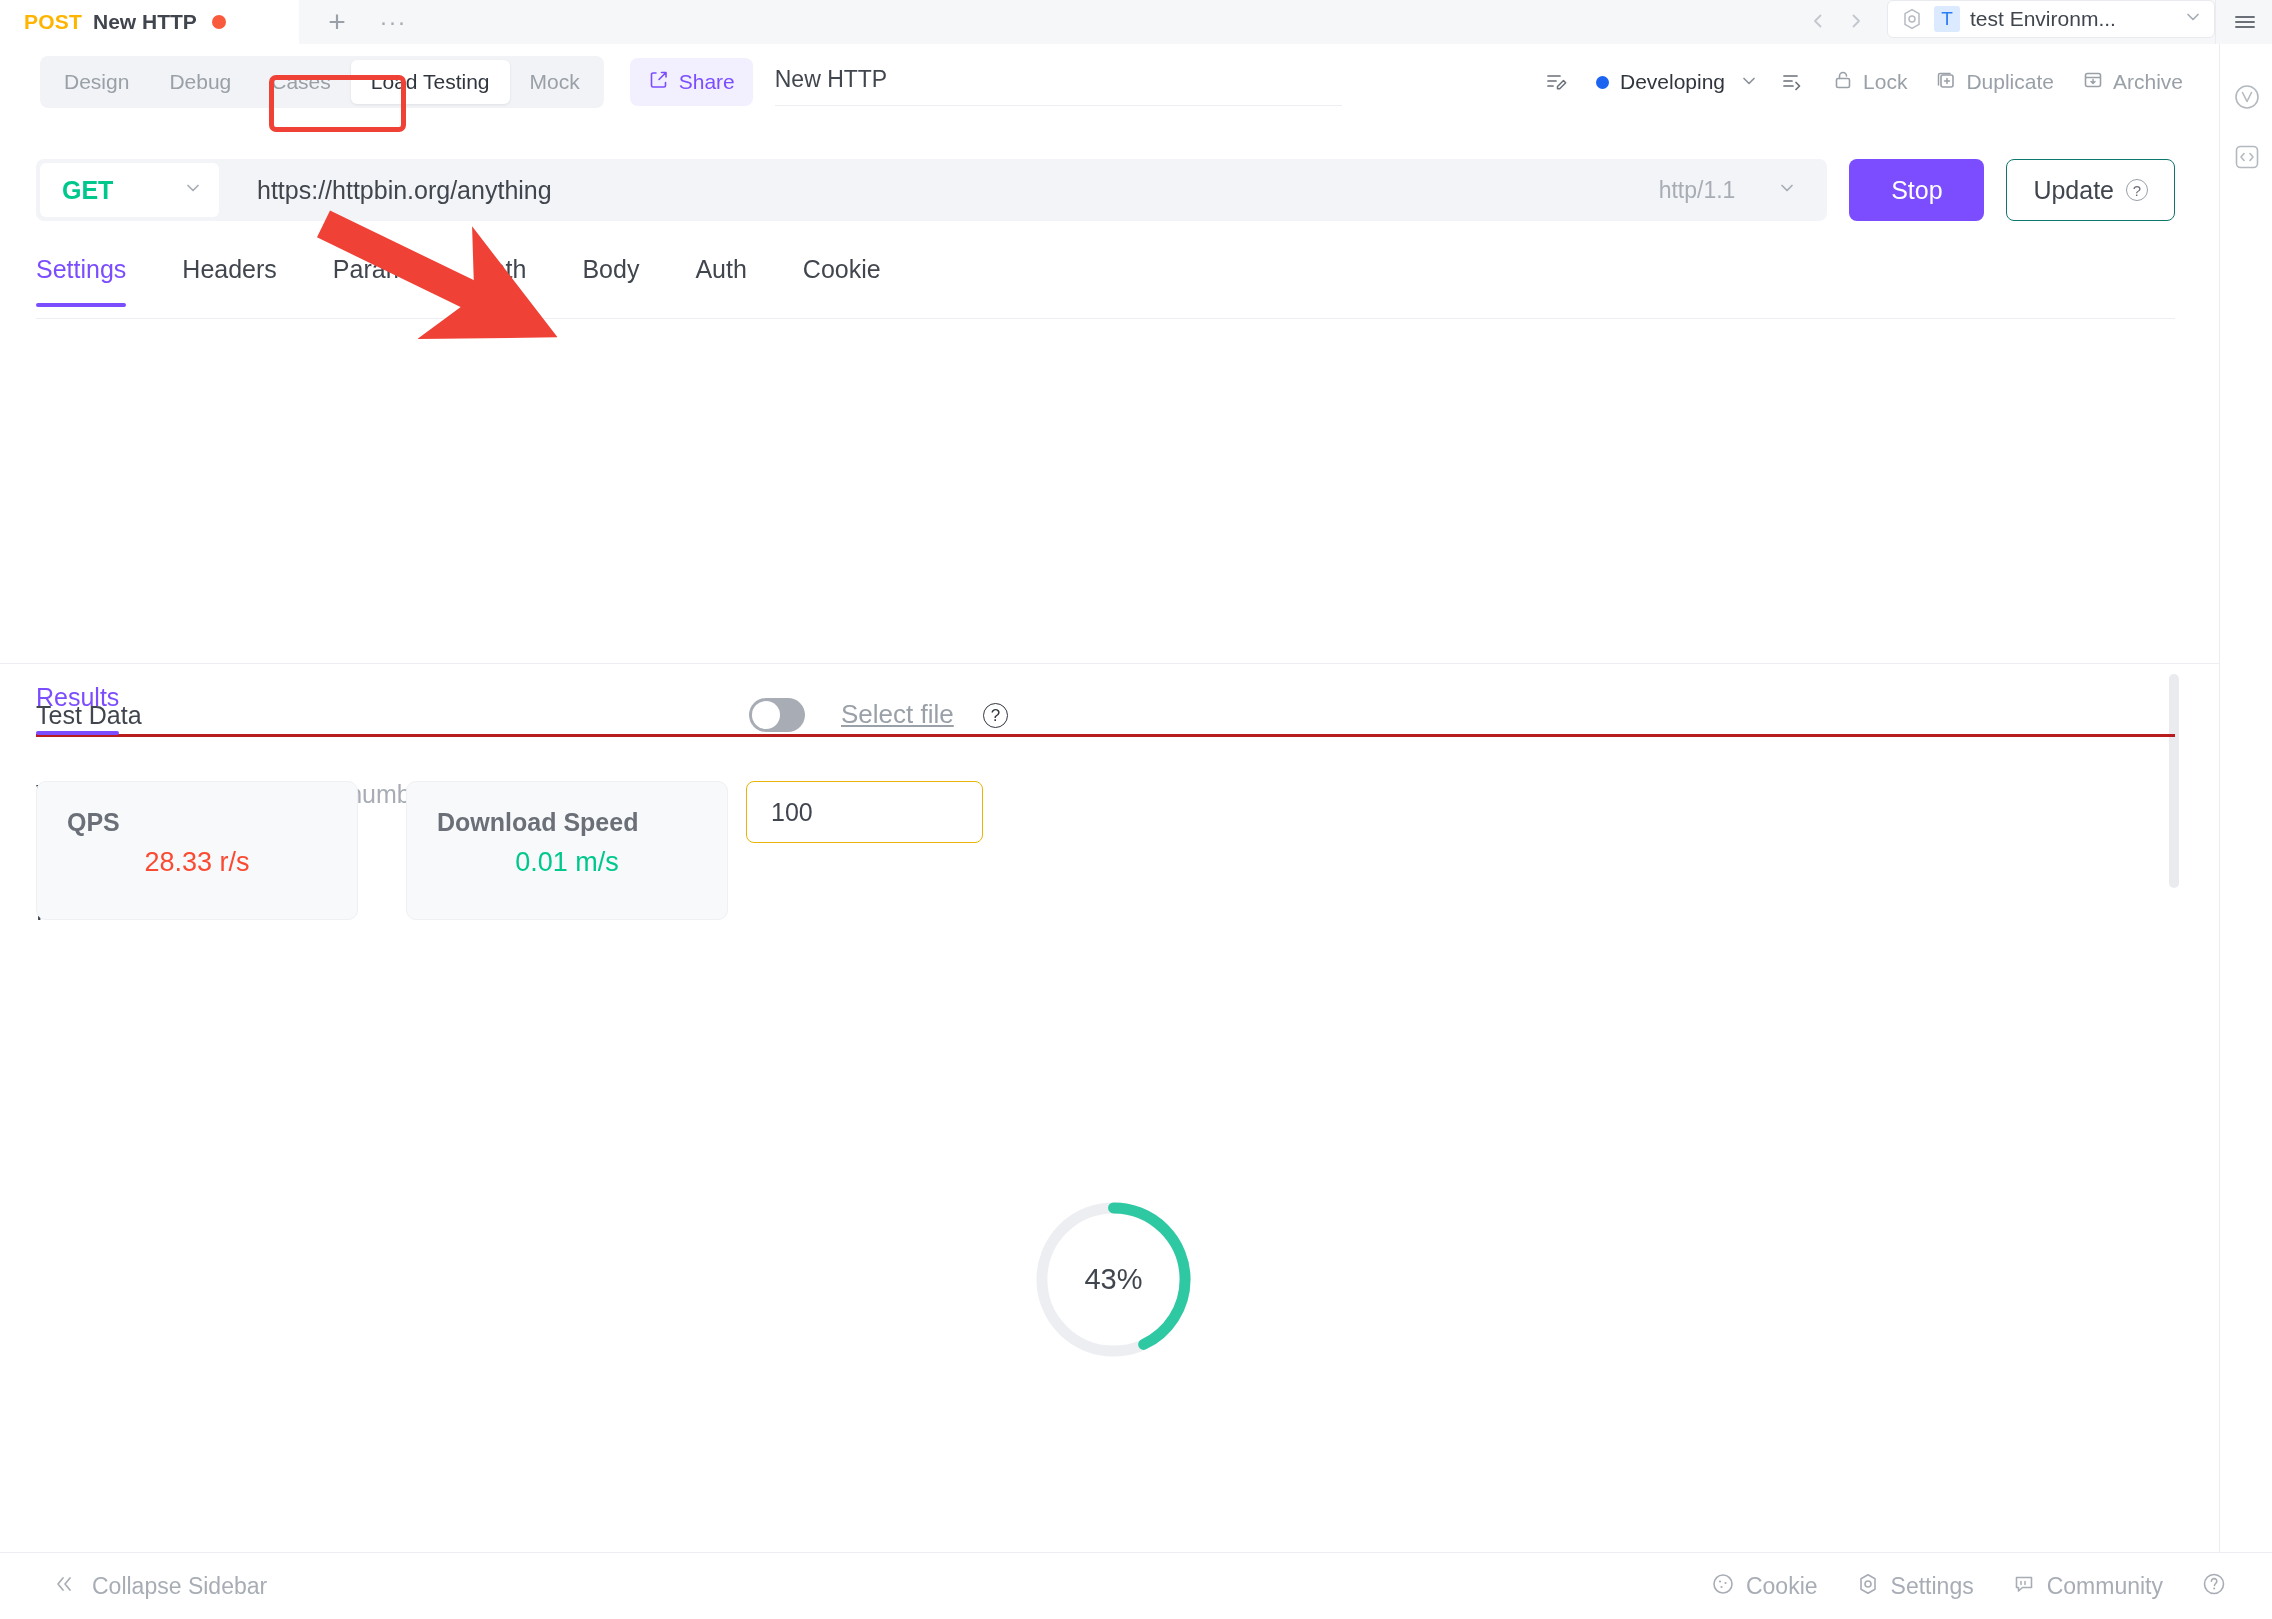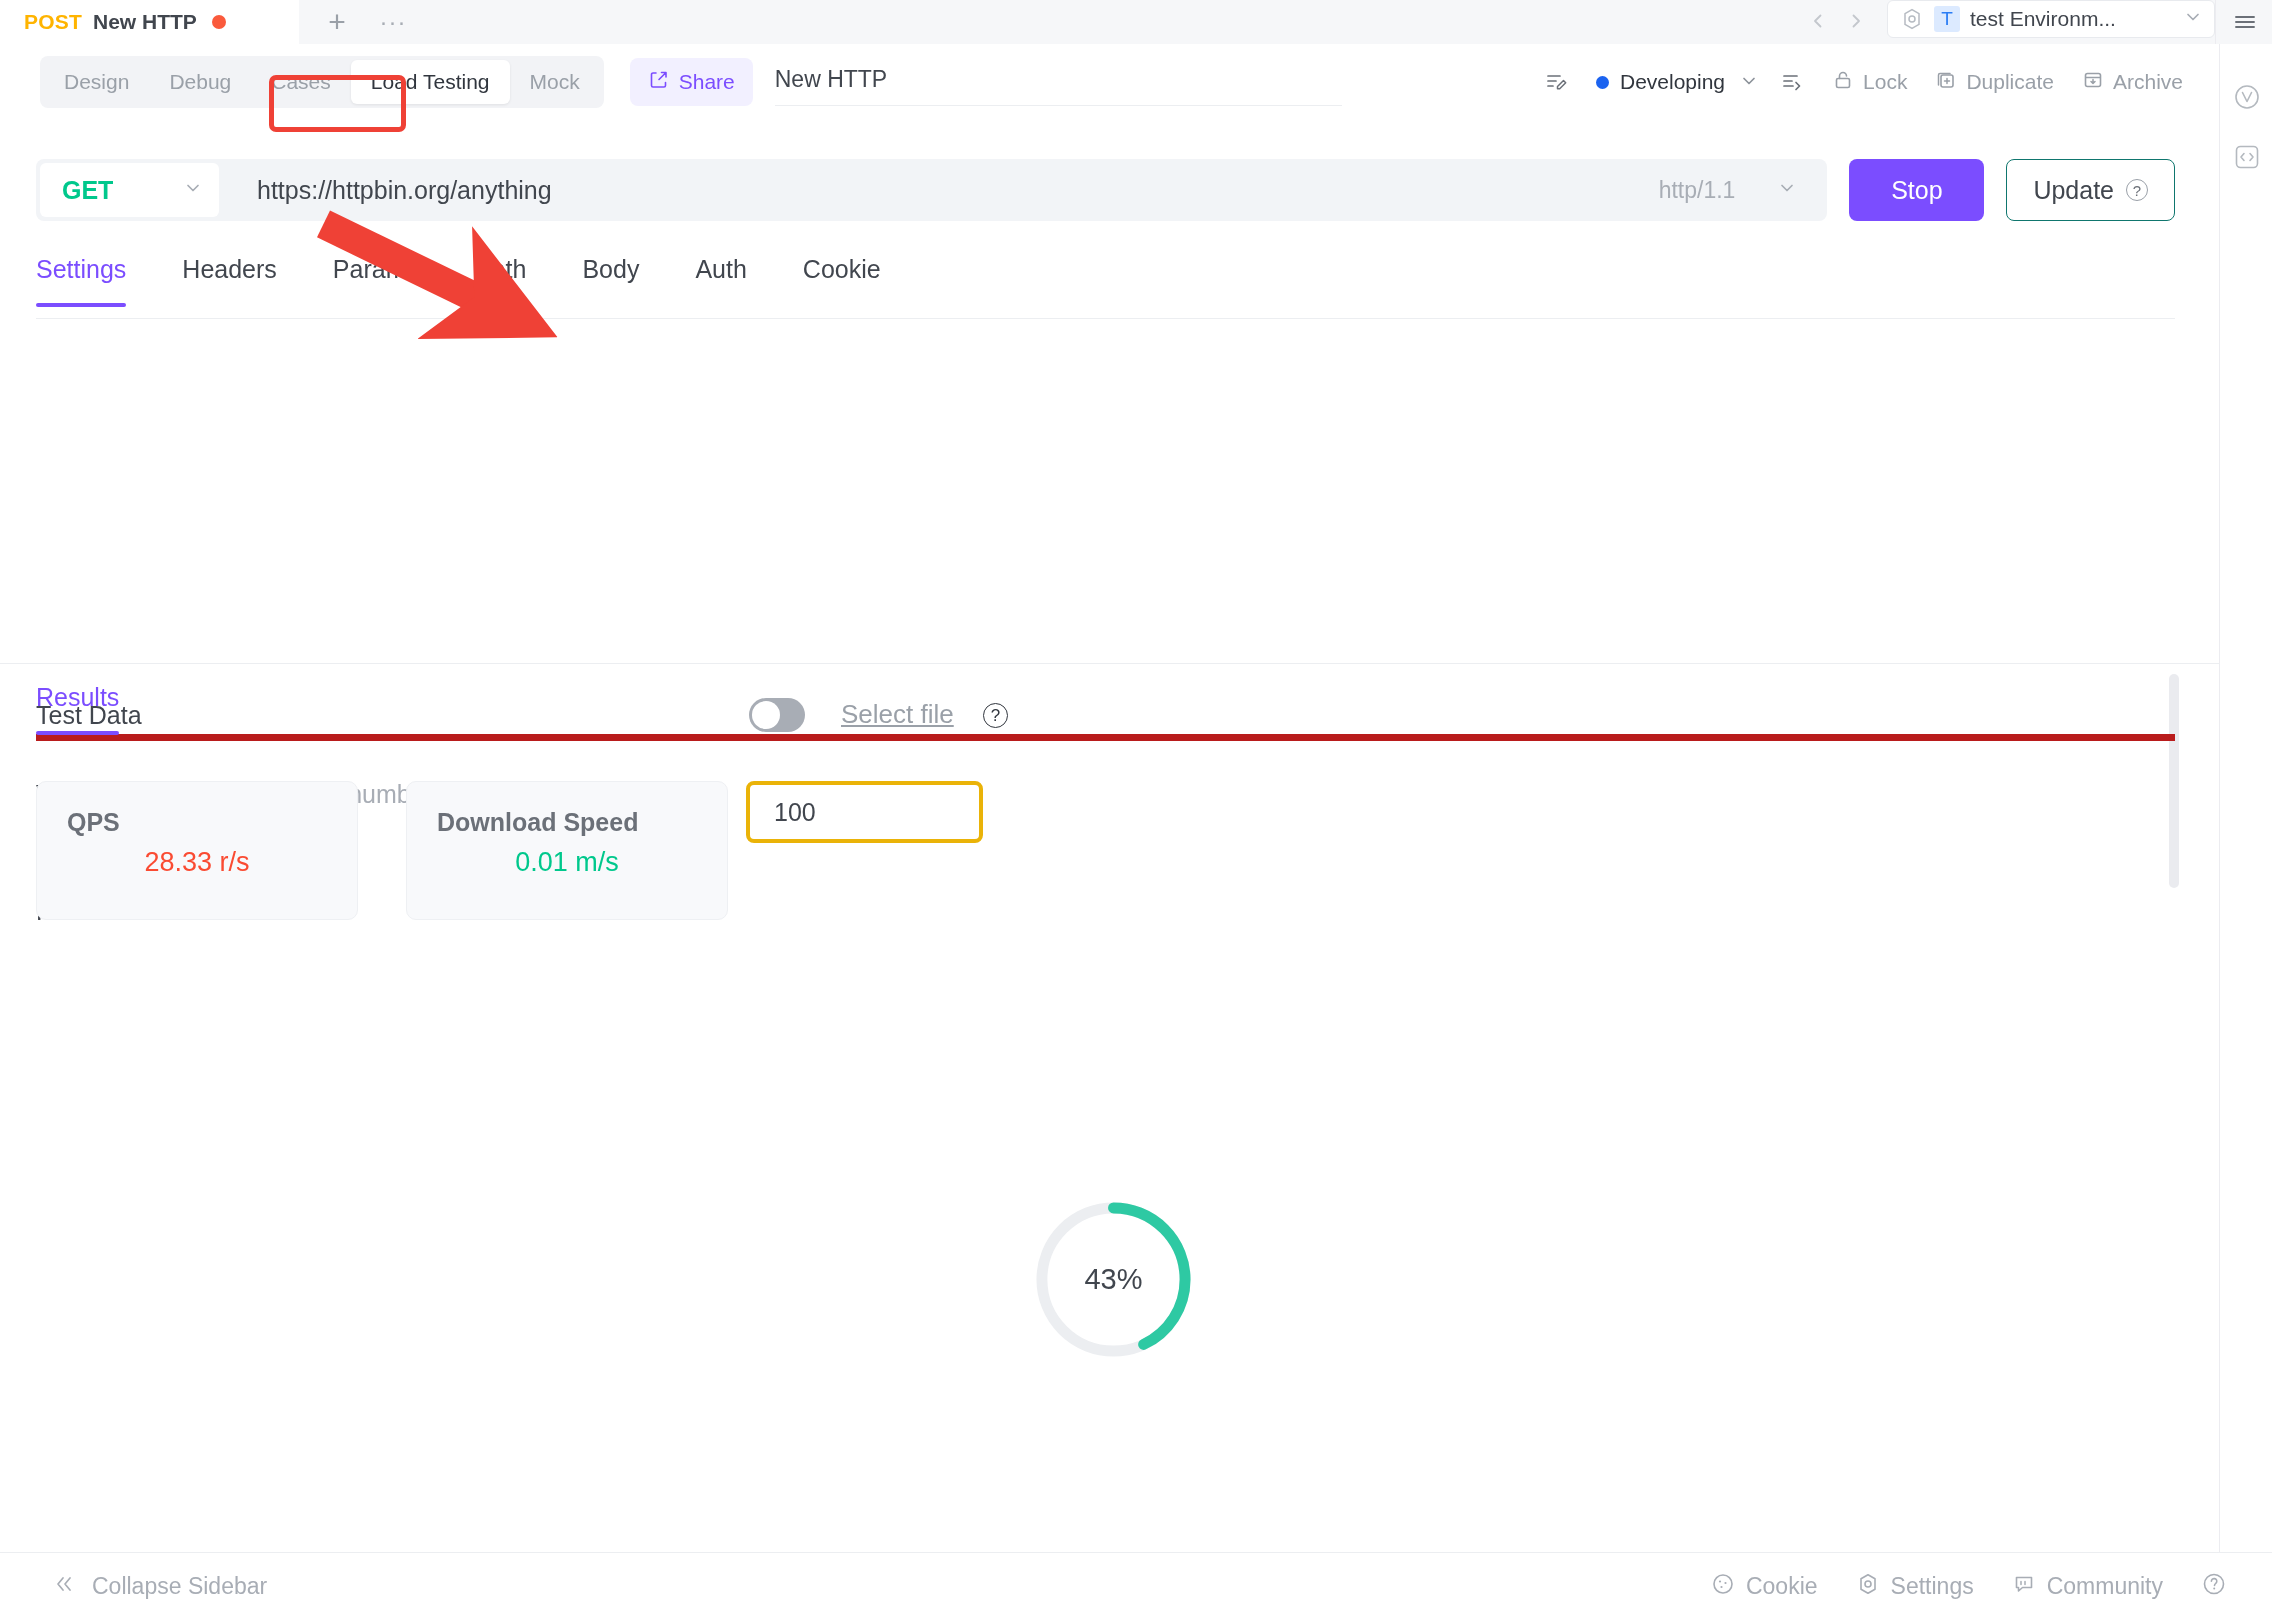--- a/index.html
+++ b/index.html
@@ -356,21 +356,21 @@
     border: 1.8px solid #31363e;
     border-radius: 50%;
     display: flex; align-items: center; justify-content: center;
     font-size: 17px; color: #31363e;
   }
 
   .vu-input {
     position: absolute;
     left: 746px; top: 453px;
     width: 237px; height: 62px;
-    border: 4px solid #eab308;
+    border: 1px solid #eab308;
     border-radius: 8px;
     display: flex; align-items: center;
     padding-left: 24px;
     font-size: 25px; color: #41464e;
     background: #fff;
   }
 
   .profile-row {
     position: absolute;
     left: 746px; top: 559px;
@@ -427,21 +427,21 @@
     left: 0; top: 663px;
     width: 2219px; height: 1px;
     background: #eceef1;
   }
 
   
   .results-tabs {
     position: absolute;
     left: 36px; top: 683px;
     width: 2139px;
-    border-bottom: 7px solid #b91c1c;
+    border-bottom: 3px solid #b91c1c;
     display: flex;
   }
   .results-tab {
     font-size: 25px;
     color: #7b4dff;
     padding: 0 0 22px 0;
     position: relative;
   }
   .results-tab::after {
     content: "";

